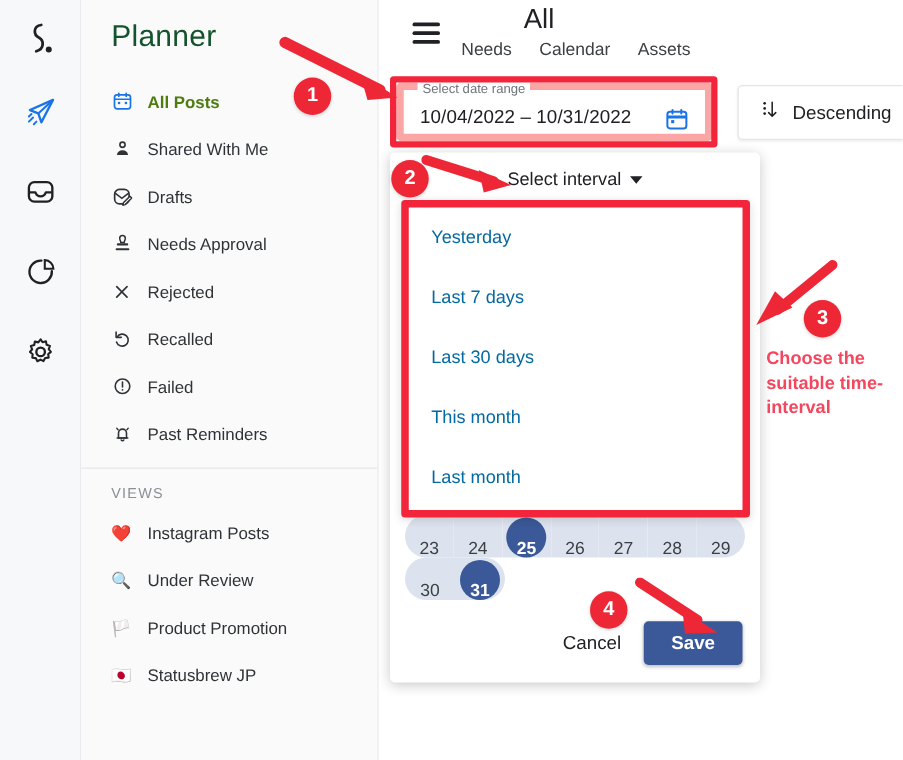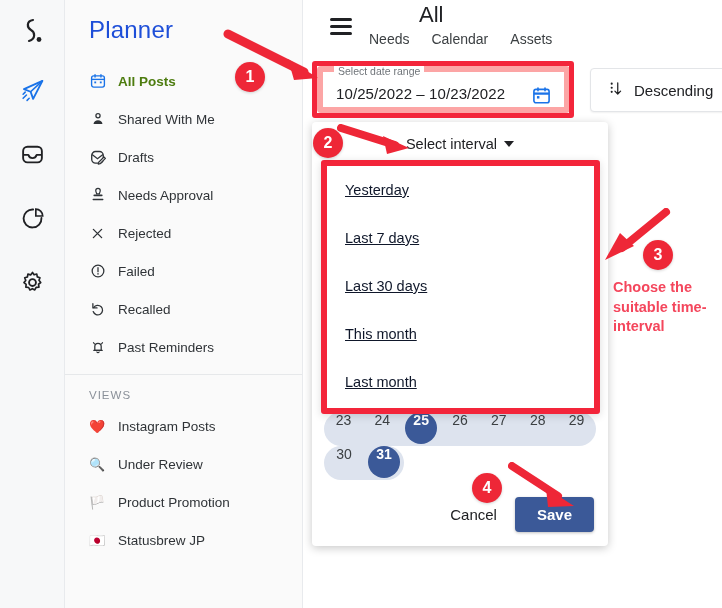--- a/index.html
+++ b/index.html
@@ -25,21 +25,21 @@
   }
   .rail-btn:first-of-type { margin-top: 46px; }
 
   
   .sidebar {
     position: absolute; left: 65px; top: 0; width: 238px; height: 608px;
     background: #fafafa; border-right: 1px solid #e8eaed;
     overflow: hidden;
   }
   .sidebar-title {
-    font-size: 24px; color: #1d4ed8; font-weight: 400;
+    font-size: 24px; color: #14532d; font-weight: 400;
     padding: 16px 0 0 24px; letter-spacing: .2px;
   }
   .nav { margin-top: 18px; }
   .nav-item {
     display: flex; align-items: center; gap: 12px;
     height: 38px; padding: 0 14px 0 24px; cursor: pointer;
     font-size: 13.5px; color: #2f3337;
   }
   .nav-item.active { color: #4d7c0f; font-weight: 700; }
   .nav-ico { width: 17px; height: 17px; display:flex; align-items:center; justify-content:center; flex: 0 0 17px; }
@@ -95,21 +95,21 @@
   .interval-row {
     position: absolute; left: 0; right: 0; top: 8px; height: 28px;
     display: flex; align-items: center; justify-content: center; gap: 7px;
     font-size: 14.5px; color: #202124; cursor: pointer;
   }
   .caret { width: 0; height: 0; border-left: 5px solid transparent; border-right: 5px solid transparent; border-top: 6px solid #202124; }
 
   .weeks { position: absolute; left: 12px; top: 290px; right: 12px; }
   .wk { display: flex; height: 34px; align-items: center; }
   .day {
-    width: 40px; height: 34px; display: flex; align-items: flex-start; justify-content: center;
+    width: 40px; height: 34px; display: flex; align-items: flex-end; justify-content: center;
     font-size: 14px; color: #3c4043; position: relative; cursor: pointer;
   }
   .day.inrange { background: #dde3ee; }
   .day.sel::before {
     content: ""; position: absolute; width: 32px; height: 32px; border-radius: 50%;
     background: #3b5998; z-index: 0;
   }
   .day.sel { color: #fff; font-weight: 600; }
   .day.sel span { position: relative; z-index: 1; }
   .day.r-start { border-top-left-radius: 17px; border-bottom-left-radius: 17px; }
@@ -127,21 +127,21 @@
 
   
   .interval-list {
     position: absolute; left: 321px; top: 160px; width: 279px; height: 254px;
     background: #fff; border: 6px solid #f3253a; border-radius: 3px;
     box-shadow: 0 2px 8px rgba(0,0,0,.14);
     z-index: 30;
   }
   .interval-item {
     height: 48px; display: flex; align-items: center; padding-left: 18px;
-    font-size: 14.5px; color: #0f172a; cursor: pointer; text-decoration: underline;
+    font-size: 14.5px; color: #0369a1; cursor: pointer;
   }
 
   
   .anno { position: absolute; z-index: 40; pointer-events: none; }
   .badge {
     position: absolute; width: 30px; height: 30px; border-radius: 50%;
     background: #ee2737; color: #fff; font-size: 16px; font-weight: 700;
     display: flex; align-items: center; justify-content: center;
     z-index: 45; box-shadow: 0 1px 3px rgba(0,0,0,.18);
   }
@@ -255,36 +255,36 @@
           <svg width="15" height="15" viewBox="0 0 20 20" fill="none">
             <path d="M4.5 4.5 L15.5 15.5 M15.5 4.5 L4.5 15.5" stroke="#2f3337" stroke-width="1.8" stroke-linecap="round"></path>
           </svg>
         </span>
         <span>Rejected</span>
       </div>
 
       <div class="nav-item">
         <span class="nav-ico">
           <svg width="16" height="16" viewBox="0 0 20 20" fill="none">
+            <path d="M4.6 8.2 a6 6 0 1 1 -.6 5" stroke="#2f3337" stroke-width="1.6" fill="none" stroke-linecap="round"></path>
+            <path d="M3.6 3.4 V8.6 H8.8" stroke="#2f3337" stroke-width="1.6" fill="none" stroke-linecap="round" stroke-linejoin="round"></path>
+          </svg>
+        </span>
+        <span>Recalled</span>
+      </div>
+
+      <div class="nav-item">
+        <span class="nav-ico">
+          <svg width="16" height="16" viewBox="0 0 20 20" fill="none">
             <circle cx="10" cy="10" r="7.3" stroke="#2f3337" stroke-width="1.6"></circle>
             <path d="M10 5.8 V10.8" stroke="#2f3337" stroke-width="1.6" stroke-linecap="round"></path>
             <circle cx="10" cy="13.6" r=".95" fill="#2f3337"></circle>
           </svg>
         </span>
         <span>Failed</span>
-      </div>
-
-      <div class="nav-item">
-        <span class="nav-ico">
-          <svg width="16" height="16" viewBox="0 0 20 20" fill="none">
-            <path d="M4.6 8.2 a6 6 0 1 1 -.6 5" stroke="#2f3337" stroke-width="1.6" fill="none" stroke-linecap="round"></path>
-            <path d="M3.6 3.4 V8.6 H8.8" stroke="#2f3337" stroke-width="1.6" fill="none" stroke-linecap="round" stroke-linejoin="round"></path>
-          </svg>
-        </span>
-        <span>Recalled</span>
       </div>
 
       <div class="nav-item">
         <span class="nav-ico">
           <svg width="16" height="16" viewBox="0 0 20 20" fill="none">
             <path d="M6 14.2 V9.4 a4 4 0 0 1 8 0 v4.8 z" stroke="#2f3337" stroke-width="1.6" fill="none" stroke-linejoin="round"></path>
             <path d="M4.7 14.2 H15.3" stroke="#2f3337" stroke-width="1.6" stroke-linecap="round"></path>
             <path d="M8.6 16.2 a1.6 1.6 0 0 0 2.8 0" stroke="#2f3337" stroke-width="1.4" fill="none" stroke-linecap="round"></path>
             <path d="M4.3 4.6 L5.6 6 M15.7 4.6 L14.4 6" stroke="#2f3337" stroke-width="1.4" stroke-linecap="round"></path>
           </svg>
@@ -327,21 +327,21 @@
     <div class="page-title">All</div>
 
     <div class="tabs">
       <div class="tab">Needs</div>
       <div class="tab">Calendar</div>
       <div class="tab">Assets</div>
     </div>
 
     <div class="date-field">
       <div class="date-legend">Select date range</div>
-      <div class="date-value">10/25/2022 – 10/23/2022</div>
+      <div class="date-value">10/04/2022 – 10/31/2022</div>
       <span class="cal-ico">
         <svg width="19" height="19" viewBox="0 0 20 20" fill="none">
           <rect x="2" y="3.6" width="16" height="14" rx="2.2" stroke="#1a73e8" stroke-width="1.7"></rect>
           <path d="M2 8 H18" stroke="#1a73e8" stroke-width="2.4"></path>
           <path d="M6.3 2.2 V5 M13.7 2.2 V5" stroke="#1a73e8" stroke-width="1.7" stroke-linecap="round"></path>
           <rect x="5.2" y="10.6" width="2.6" height="2.6" fill="#1a73e8"></rect>
         </svg>
       </span>
     </div>
 

